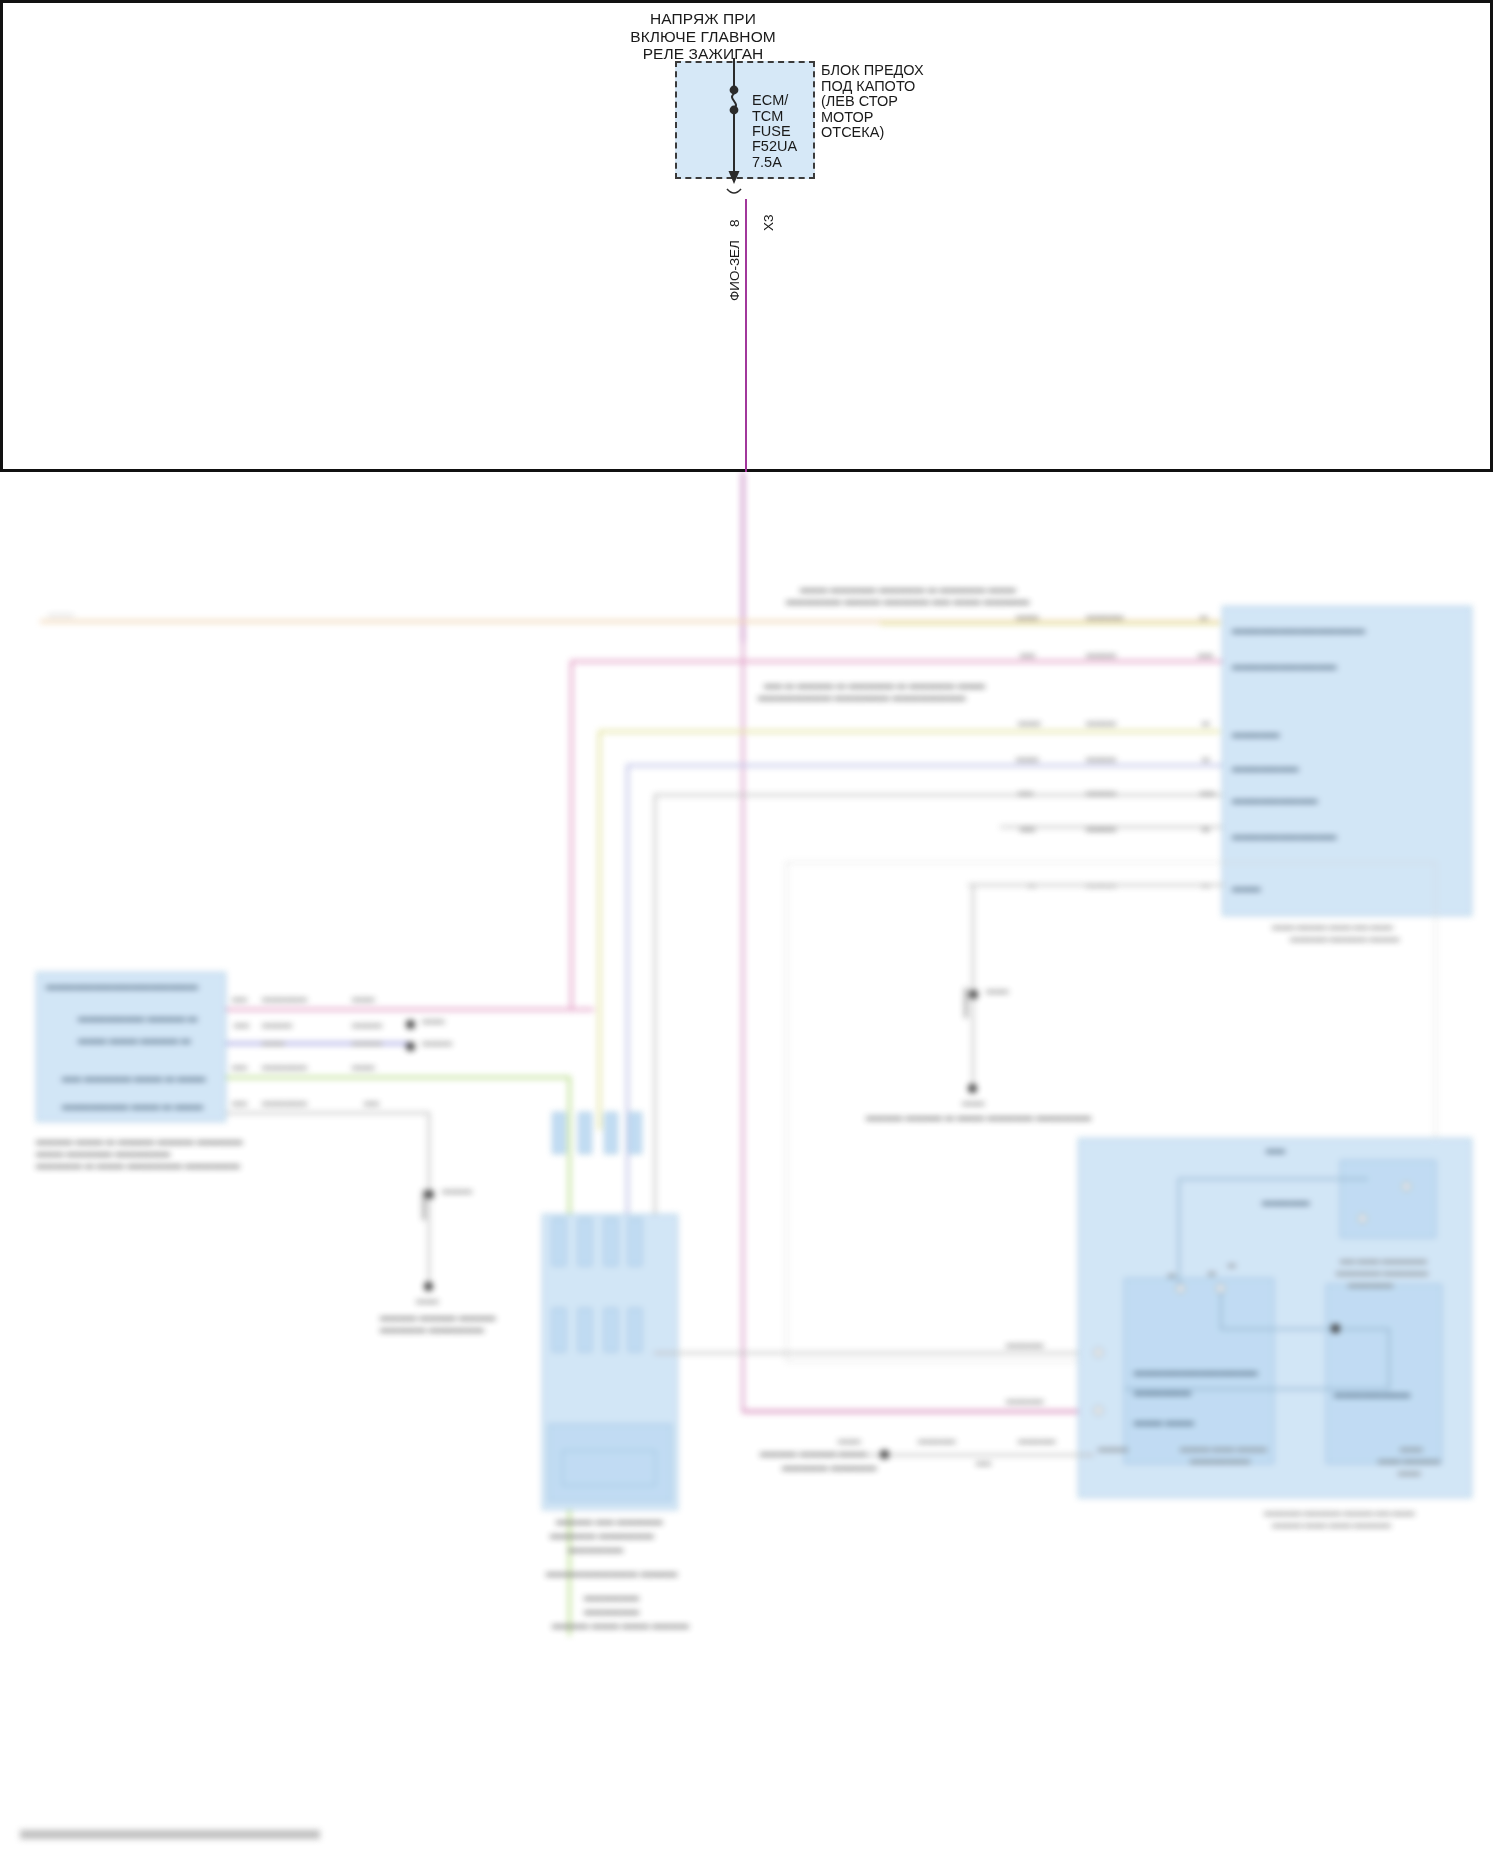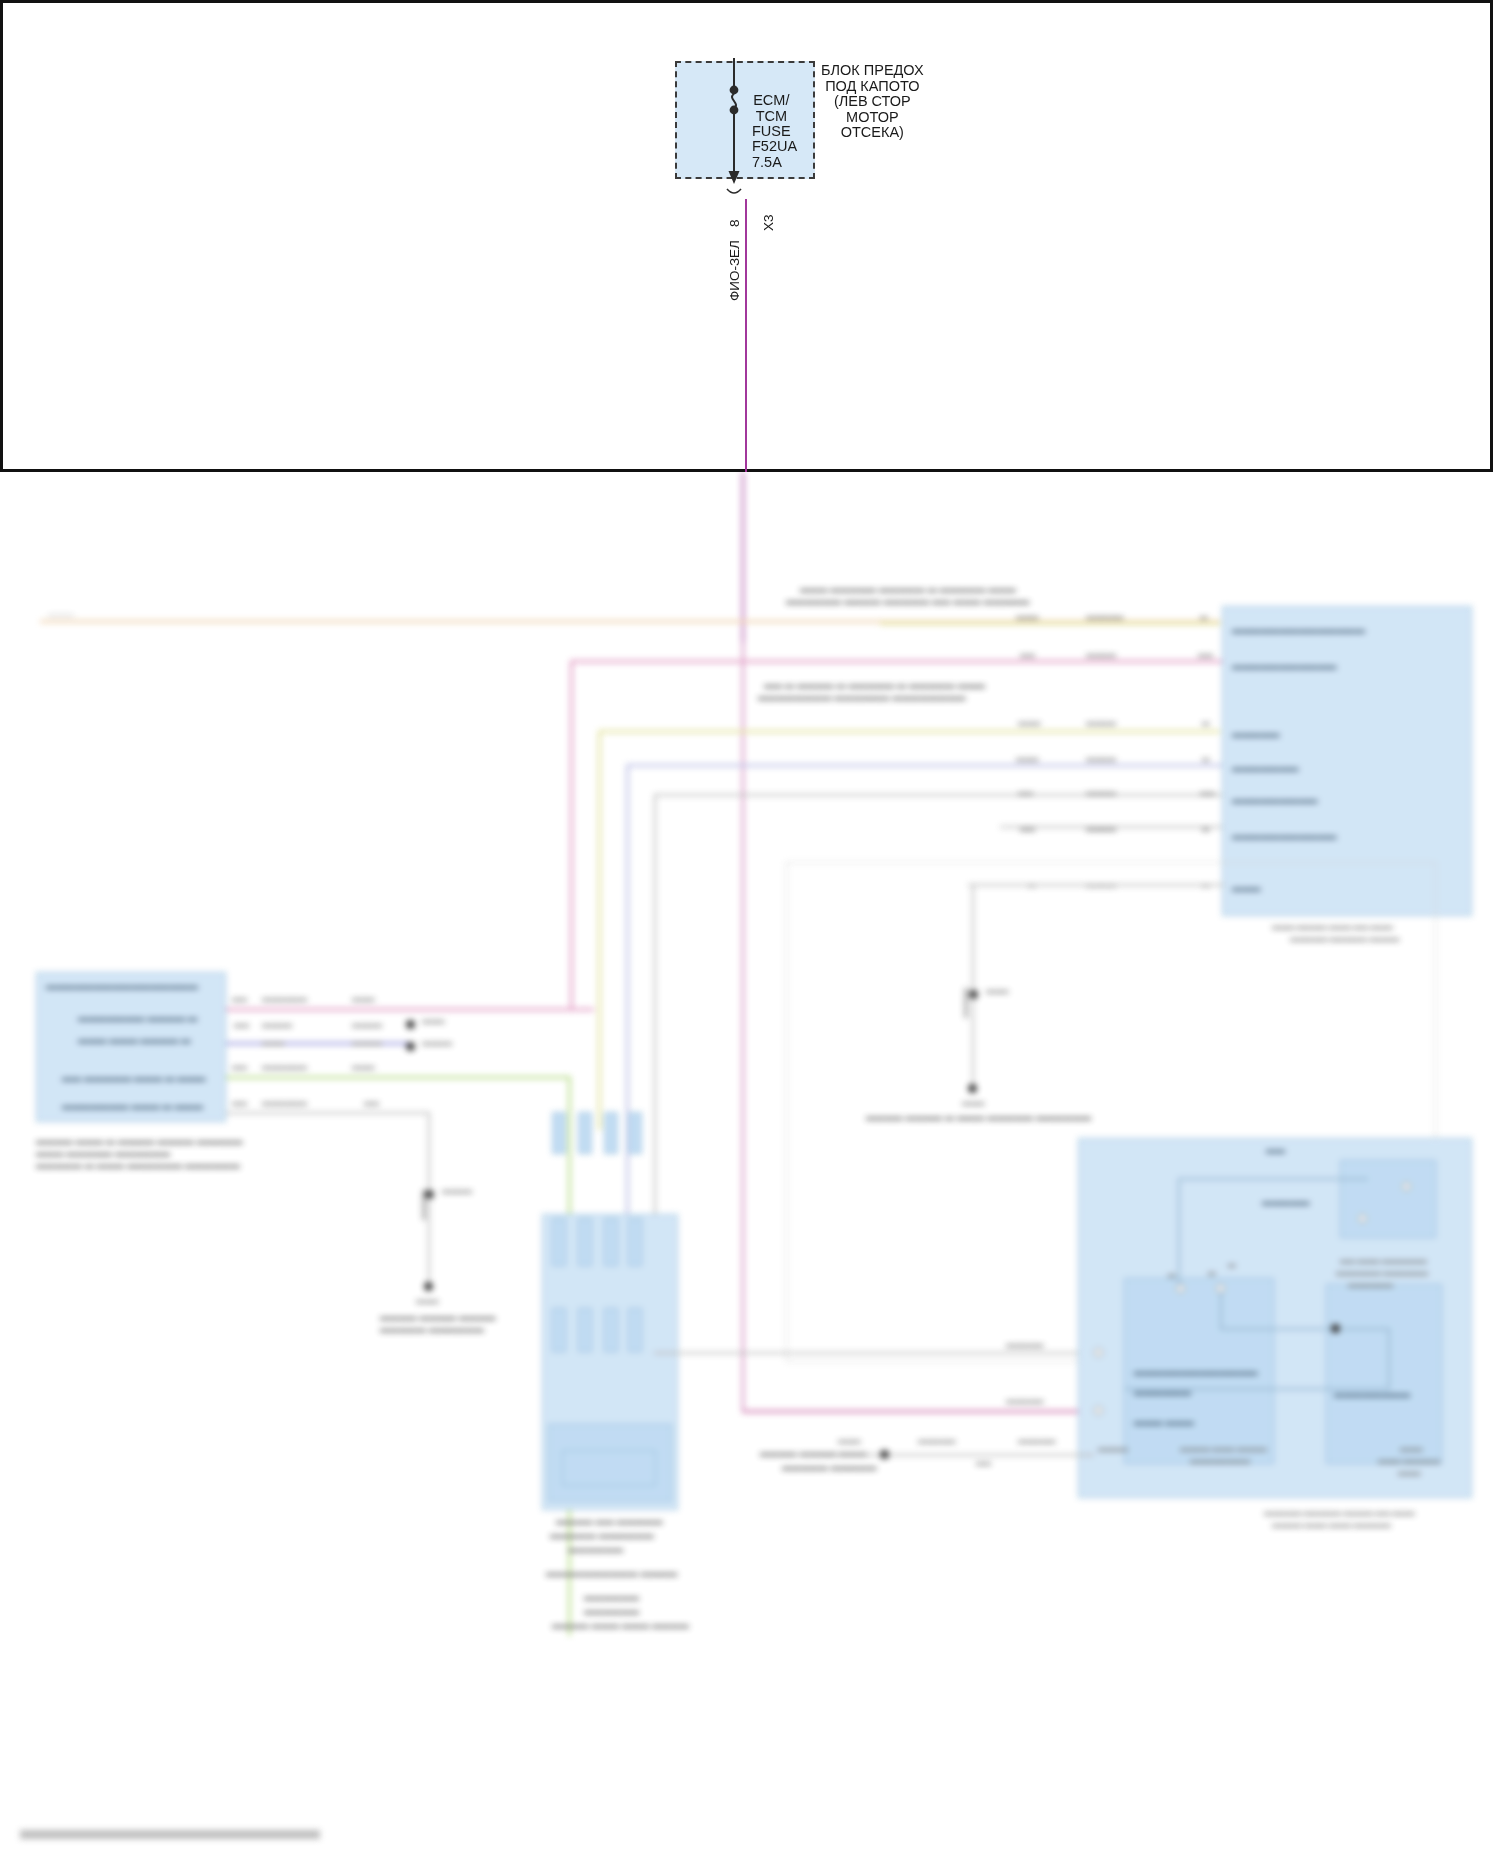--- a/index.html
+++ b/index.html
@@ -10,21 +10,21 @@
   #top-frame{position:absolute;left:0;top:0;width:1493px;height:472px;
              border:3px solid #111;box-sizing:border-box;background:#fff;}
 
   .hdr{position:absolute;font-size:15.5px;line-height:17.5px;color:#1a1a1a;
        letter-spacing:.1px;text-align:center;white-space:pre-line;font-weight:400;}
 
   #fusebox{position:absolute;left:672px;top:58px;width:140px;height:118px;
            border:2px dashed #3b3b3b;background:#d6e8f7;box-sizing:border-box;}
 
   .fb-label{position:absolute;font-size:14.5px;line-height:15.6px;color:#1a1a1a;
-            white-space:pre-line;text-align:center;}
+            white-space:pre-line;text-align:left;}
 
   
   #fuse-svg{position:absolute;left:700px;top:55px;width:60px;height:160px;}
 
   .vert-wire{position:absolute;width:2.4px;background:#a2379b;}
   .rot-label{position:absolute;font-size:13.5px;color:#1a1a1a;
              transform:rotate(-90deg);transform-origin:left top;white-space:nowrap;}
 
   
   #bottom{position:absolute;left:0;top:472px;width:1500px;height:1389px;
@@ -45,20 +45,23 @@
   .pinw{position:absolute;width:7px;height:7px;border-radius:50%;border:1.3px solid #7a7a7a;background:#fff;}
   .footer-bar{position:absolute;left:20px;top:1358px;width:300px;height:9px;background:#b9b9b9;}
 </style>
 </head>
 <body>
 
 <div id="page">
 
   <div id="top-frame">
 
+    <div class="hdr" style="left:560px;top:7px;width:280px;">НАПРЯЖ ПРИ
+ВКЛЮЧЕ ГЛАВНОМ
+РЕЛЕ ЗАЖИГАН</div>
 
     <div id="fusebox"></div>
 
     <svg id="fuse-svg" viewBox="0 0 60 160">
       <path d="M31 0 L31 30" stroke="#2b2b2b" stroke-width="2" fill="none"></path>
       <circle cx="31" cy="32" r="4.4" fill="#2b2b2b"></circle>
       <path d="M31 36 C 24 40, 38 46, 31 50" stroke="#2b2b2b" stroke-width="2" fill="none"></path>
       <circle cx="31" cy="52" r="4.4" fill="#2b2b2b"></circle>
       <path d="M31 56 L31 118" stroke="#2b2b2b" stroke-width="2" fill="none"></path>
       <path d="M31 126 L25.5 113 L36.5 113 Z" fill="#2b2b2b"></path>

